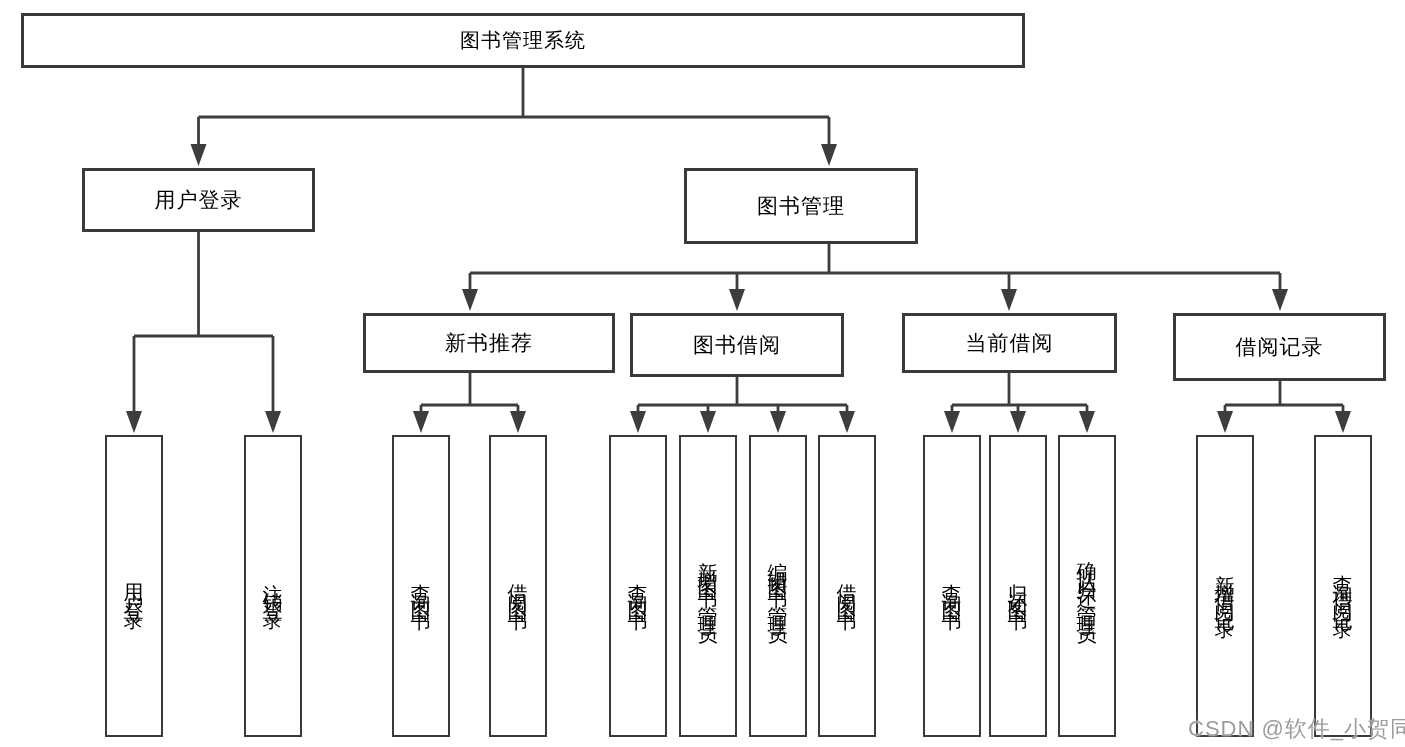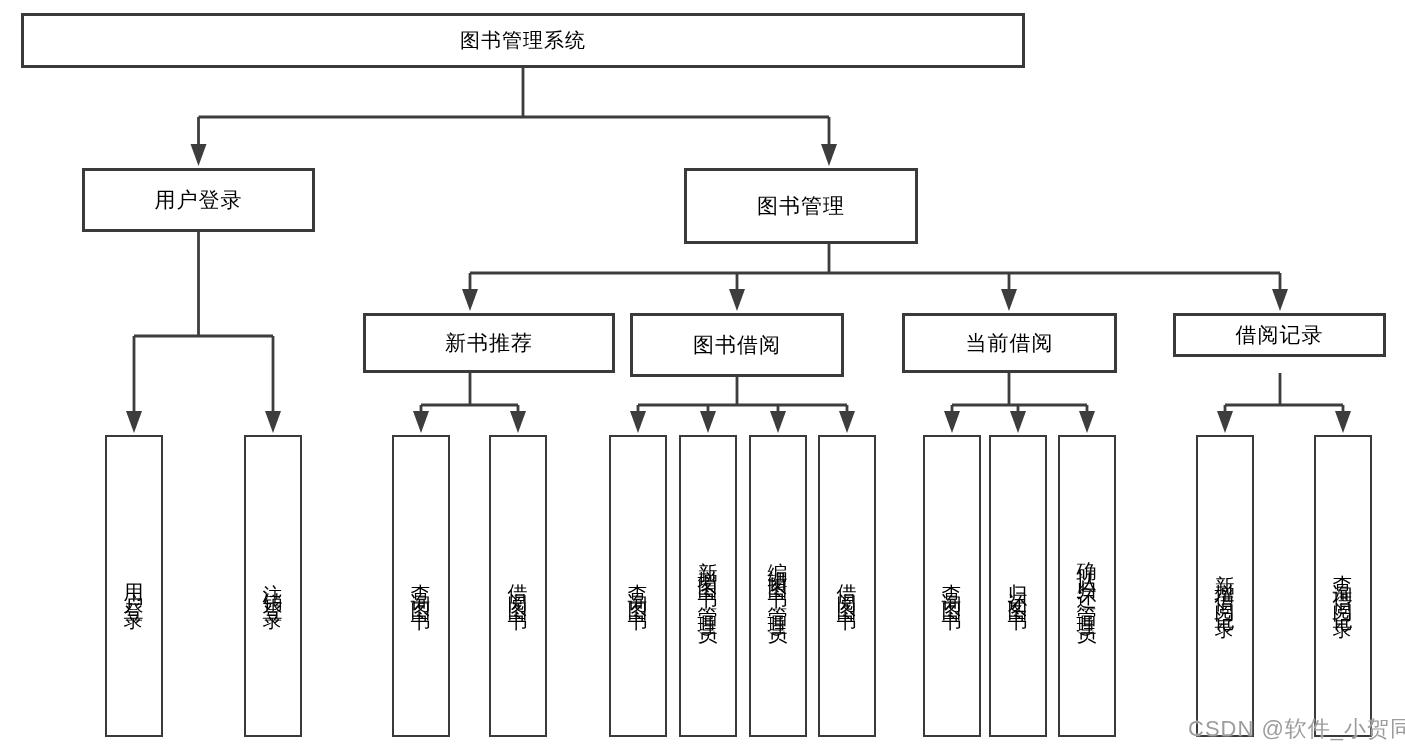--- a/index.html
+++ b/index.html
@@ -32,21 +32,21 @@
     border-width:2.5px;
     line-height:1;
   }
   
   .n-root   {left:21px;  top:13px;  width:1004px; height:55px;}
   .n-login  {left:82px;  top:168px; width:233px;  height:64px;}
   .n-mgmt   {left:684px; top:168px; width:234px;  height:76px;}
   .n-new    {left:363px; top:313px; width:252px;  height:60px;}
   .n-borrow {left:630px; top:313px; width:214px;  height:64px;}
   .n-current{left:902px; top:313px; width:215px;  height:60px;}
-  .n-records{left:1173px;top:313px; width:213px;  height:44px;}
+  .n-records{left:1173px;top:313px; width:213px;  height:68px;}
   .leaf{top:435px;height:302px;width:58px;}
   .l1 {left:105px;}
   .l2 {left:244px;}
   .l3 {left:392px;}
   .l4 {left:489px;}
   .l5 {left:609px;}
   .l6 {left:679px;}
   .l7 {left:749px;}
   .l8 {left:818px;}
   .l9 {left:923px;}

